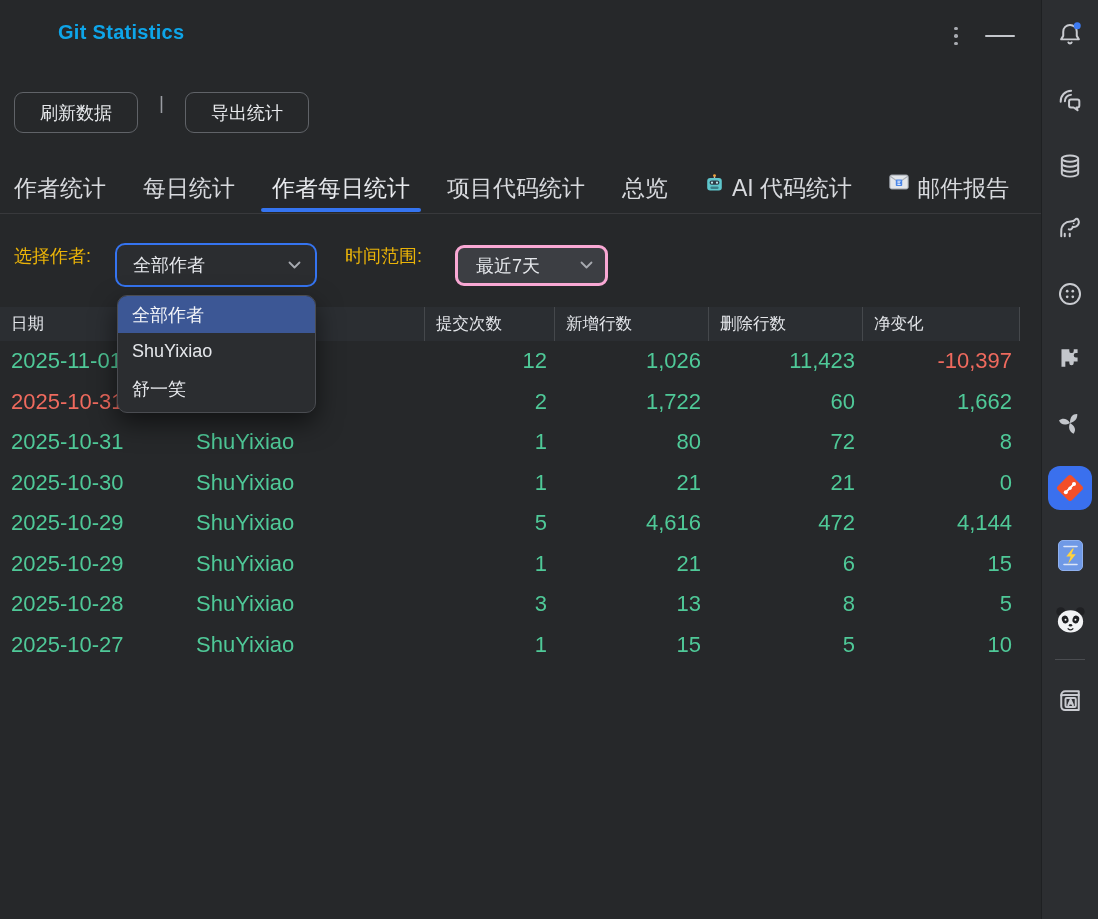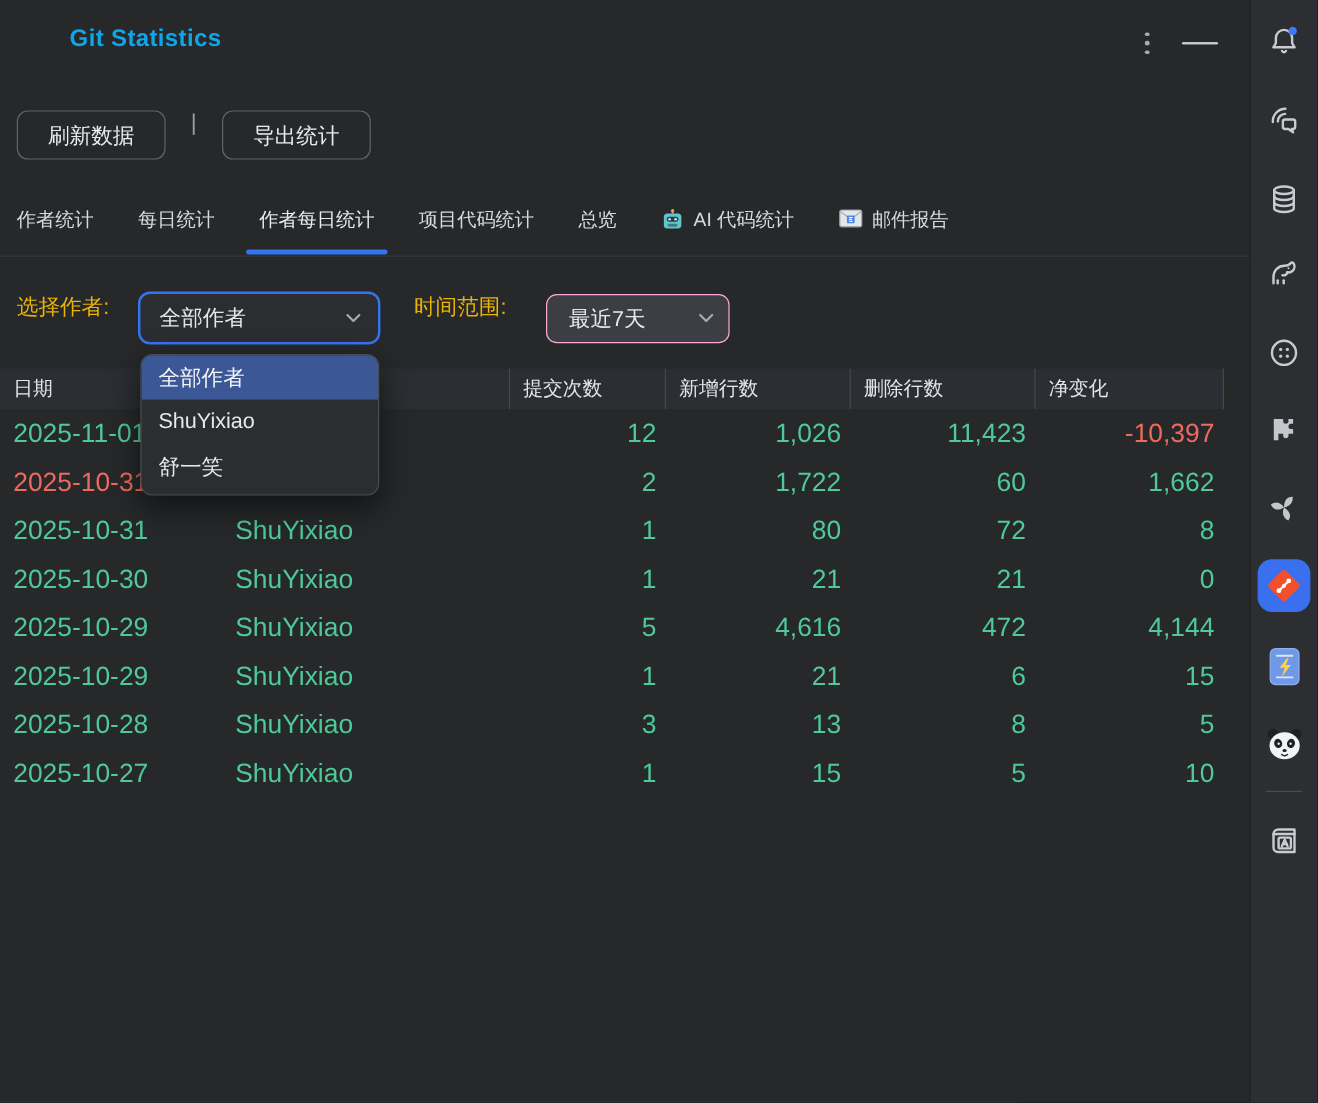--- a/index.html
+++ b/index.html
@@ -15,33 +15,33 @@
   .kebab i { width:3.5px; height:3.5px; border-radius:50%; background:#a8abb1; }
   .minimize { position:absolute; left:982px; top:24px; width:36px; height:24px; display:flex; align-items:center; justify-content:center; cursor:pointer; }
   .minimize i { width:30px; height:2.5px; background:#c3c6cb; border-radius:2px; }
   
   .toolbar { position:absolute; left:14px; top:92px; height:41px; display:flex; gap:21px; }
   .btn { height:41px; padding:0 25px; display:flex; align-items:center; font-size:18px; color:#e8eaed;
          background:transparent; border:1.5px solid #606368; border-radius:9px; cursor:pointer; }
   .btn-sep { color:#9a9da3; font-size:19px; }
   
   .tabs { position:absolute; left:14px; top:170px; height:44px; display:flex; gap:37px; }
-  .tab { position:relative; display:flex; align-items:flex-start; gap:8px; font-size:16px; color:#d8dade; padding-top:3px; cursor:pointer; white-space:nowrap; }
+  .tab { position:relative; display:flex; align-items:flex-start; gap:8px; font-size:23px; color:#d8dade; padding-top:3px; cursor:pointer; white-space:nowrap; }
   .tab.active { color:#e8eaee; }
   .tab.active::after { content:""; position:absolute; left:-11px; right:-11px; bottom:2px; height:4px; background:#3574f0; border-radius:3px; }
   .tab .ticon { display:inline-flex; margin-top:1px; }
   .tabs-divider { position:absolute; left:0; top:213px; width:1041px; height:0; border-top:1px solid #38393c; }
   
   .filters { position:absolute; left:0; top:243px; width:1041px; height:46px; }
   .f-label { position:absolute; top:1px; font-size:18px; color:#eab308; }
   .author-label { left:14px; }
   .range-label { left:345px; }
   .select { position:absolute; display:flex; align-items:center; cursor:pointer; }
   .author-select { left:115px; top:0; width:202px; height:44px; background:#2b2d30; border:2px solid #3574f0; border-radius:10px; padding:0 14px 0 16px; }
-  .time-select { left:455px; top:2px; width:153px; height:41px; background:#3c3e43; border:1px solid #f9a8d4; border-radius:9px; padding:0 12px 0 18px; }
+  .time-select { left:455px; top:2px; width:153px; height:41px; background:#3c3e43; border:3px solid #f9a8d4; border-radius:9px; padding:0 12px 0 18px; }
   .select .val { font-size:18px; color:#e6e8ec; flex:1; }
   
   .table { position:absolute; left:0; top:307px; width:1020px; }
   .thead, .trow { display:grid; grid-template-columns:186px 239px 130px 154px 154px 157px; }
   .thead { height:34px; background:#2b2e32; }
   .th { display:flex; align-items:center; padding-left:11px; font-size:16.5px; color:#e3e5e9; border-right:1px solid #45484c; }
   .trow { height:40.5px; align-items:center; font-size:22px; cursor:default; }
   .td-date { padding-left:11px; }
   .td-author { padding-left:10px; }
   .td-num { text-align:right; padding-right:8px; }

